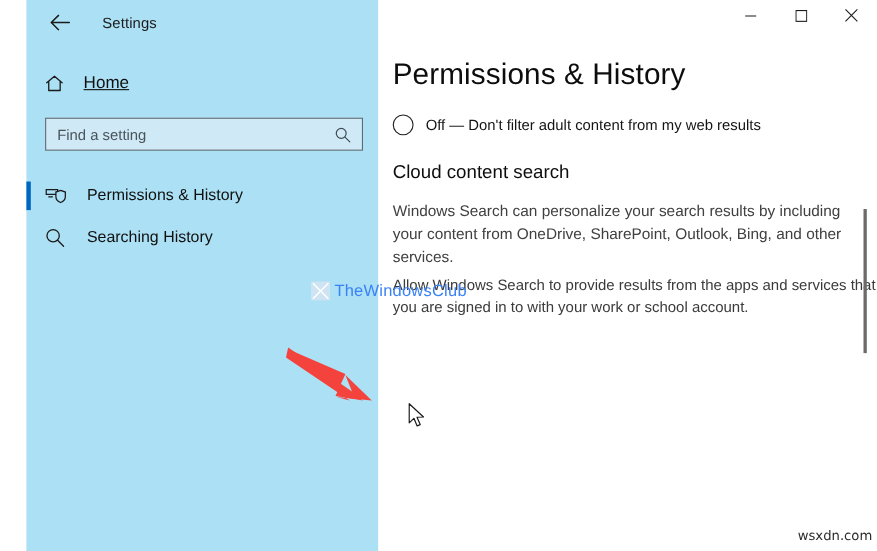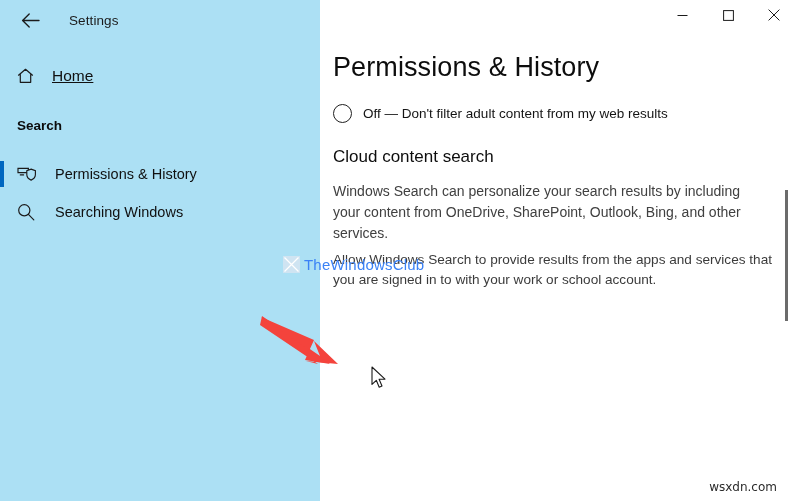--- a/index.html
+++ b/index.html
@@ -12,20 +12,21 @@
     overflow: hidden;
     font-family: "Liberation Sans", sans-serif;
     background: #ffffff;
     position: relative;
   }
   .window {
     position: absolute;
     inset: 0;
     display: flex;
     background: #ffffff;
+    padding-left: 24px;
   }
 
   
   .sidebar {
     width: 320px;
     height: 501px;
     background: #ace0f4;
     flex: 0 0 320px;
     position: relative;
   }
@@ -311,21 +312,21 @@
     position: relative;
   }
   .wm-text {
     font-size: 15px;
     color: #3b82f6;
     margin-left: 4px;
     letter-spacing: .2px;
   }
   .corner-watermark {
     position: absolute;
-    right: 20px;
+    right: 4px;
     bottom: 7px;
     font-size: 12px;
     color: #2b2b2b;
     font-family: "DejaVu Sans", sans-serif;
     pointer-events: none;
   }
 </style>
 </head>
 <body>
 
@@ -346,22 +347,30 @@
 
     <div class="home-row">
       <span class="home-icon">
         <svg width="17" height="16" viewBox="0 0 17 16">
           <path d="M1.5 7.2 L8.5 1.3 L15.5 7.2 M3.3 6.1 V14.3 H13.7 V6.1" stroke="#1b1b1b" stroke-width="1.2" fill="none" stroke-linejoin="round" stroke-linecap="round"></path>
         </svg>
       </span>
       <span class="home-label">Home</span>
     </div>
 
-
-    <div class="section-title">Search</div>
+    <div class="search-wrap">
+      <input class="search-input" type="text" placeholder="Find a setting" style="">
+      <span class="search-icon">
+        <svg width="15" height="15" viewBox="0 0 15 15">
+          <circle cx="6.2" cy="6.2" r="4.5" stroke="#3f4a50" stroke-width="1.1" fill="none"></circle>
+          <path d="M9.6 9.6 L14 14" stroke="#3f4a50" stroke-width="1.1" stroke-linecap="round"></path>
+        </svg>
+      </span>
+    </div>
+
 
     <div class="nav-list">
 
       <div class="nav-item selected">
         <span class="nav-icon">
           <svg width="20" height="17" viewBox="0 0 20 17">
             <path d="M1 2.4 H11.4 V6.6 H1 Z" stroke="#1b1b1b" stroke-width="1.15" fill="none"></path>
             <path d="M3.3 8.9 H6.6" stroke="#1b1b1b" stroke-width="1.15" stroke-linecap="round"></path>
             <path d="M6.3 9 V8.9" stroke="#1b1b1b" stroke-width="1.15"></path>
             <path d="M11.6 4.3 L16.6 2.6 L16.6 8.4 C16.6 11.2 14.4 12.9 11.6 13.9
@@ -373,21 +382,21 @@
         <span class="nav-label">Permissions &amp; History</span>
       </div>
 
       <div class="nav-item">
         <span class="nav-icon">
           <svg width="18" height="18" viewBox="0 0 18 18">
             <circle cx="7.3" cy="7.3" r="5.6" stroke="#1b1b1b" stroke-width="1.2" fill="none"></circle>
             <path d="M11.4 11.4 L16.8 16.8" stroke="#1b1b1b" stroke-width="1.2" stroke-linecap="round"></path>
           </svg>
         </span>
-        <span class="nav-label">Searching Windows</span>
+        <span class="nav-label">Searching History</span>
       </div>
 
     </div>
   </div>
 
   <div class="content">
 
     <div class="winctrls">
       <div class="winbtn">
         <span>

